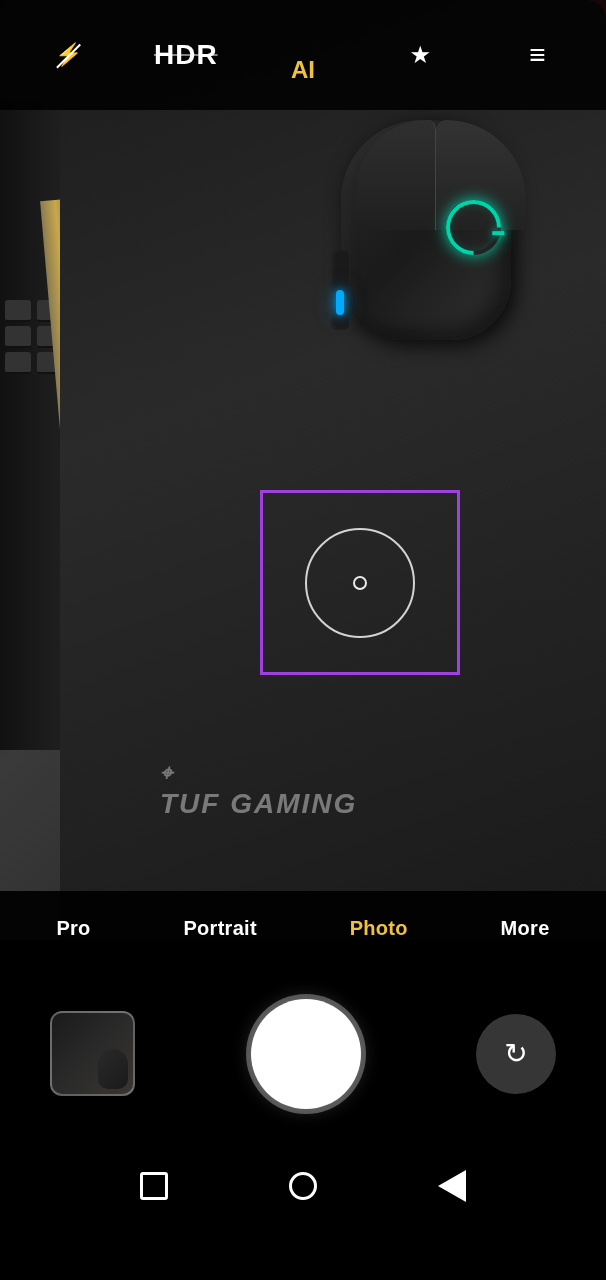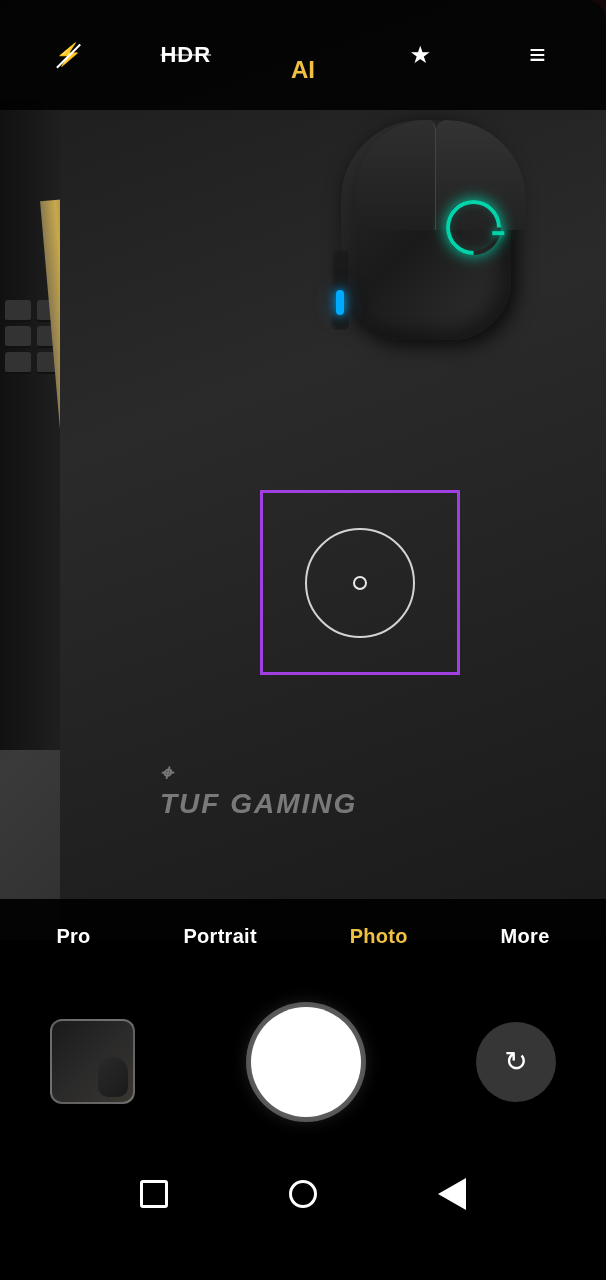--- a/index.html
+++ b/index.html
@@ -282,21 +282,21 @@
           #601818 65%,
           #803030 80%,
           #a03030 100%);
       opacity: 0.85;
       border-radius: 0 0 0 80px;
     }
 
     
     #bottom-bar {
       position: absolute;
-      bottom: 4px;
+      bottom: 12px;
       left: 0;
       width: 100%;
       height: 377px;
       background: rgba(0,0,0,0.92);
       z-index: 10;
     }
 
     
     #mode-tabs {
       display: flex;
@@ -415,21 +415,21 @@
     .nav-triangle {
       width: 0;
       height: 0;
       border-top: 16px solid transparent;
       border-bottom: 16px solid transparent;
       border-right: 28px solid #fff;
     }
 
     
     .hdr-text {
-      font-size: 22px;
+      font-size: 28px;
       font-weight: 700;
       color: #fff;
       letter-spacing: 1px;
       text-decoration: line-through;
       text-decoration-color: rgba(255,255,255,0.5);
     }
 
     
     .star-icon {
       color: #fff;

